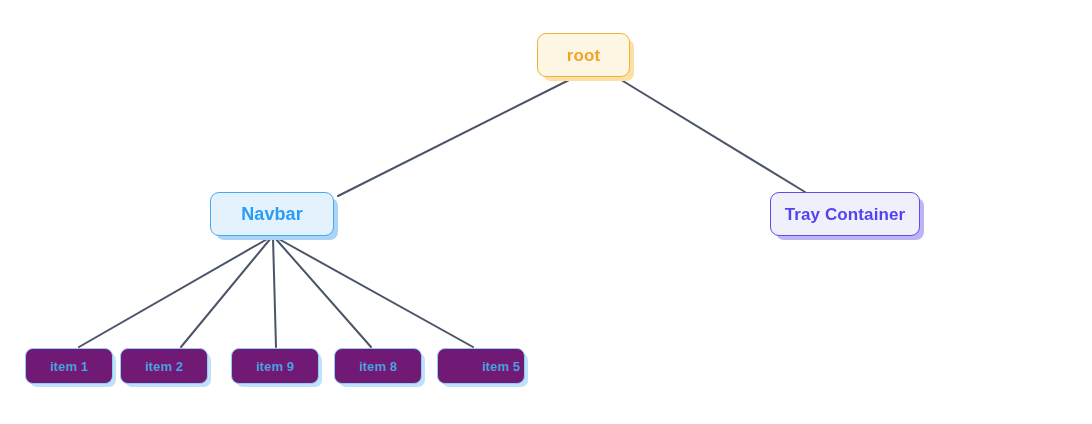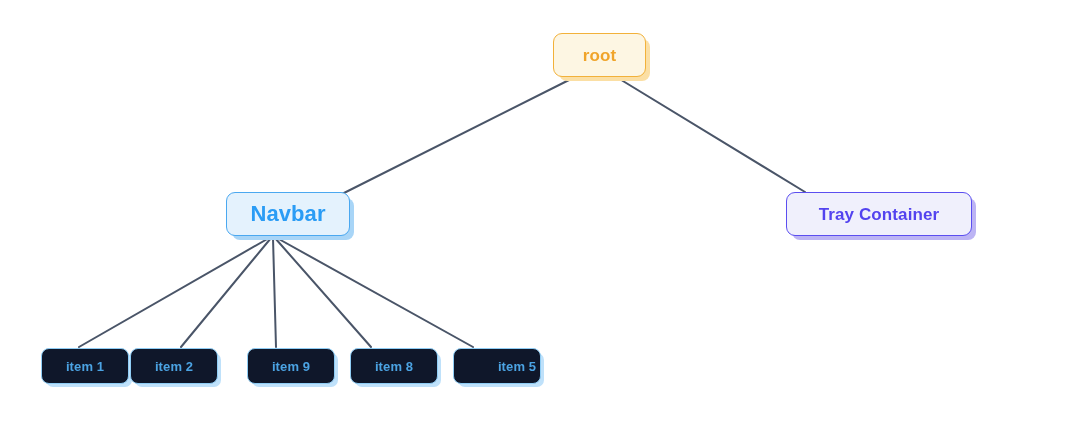--- a/index.html
+++ b/index.html
@@ -27,21 +27,20 @@
   .node {
     position: absolute;
     box-sizing: border-box;
     display: flex;
     align-items: center;
     justify-content: center;
     border-radius: 9px;
     border-style: solid;
     white-space: nowrap;
     z-index: 5;
-    margin-left: 16px;
   }
   .node-label {
     font-weight: bold;
     letter-spacing: 0.1px;
     line-height: 1;
   }
 
   
   .node-root {
     left: 537px;
@@ -64,57 +63,57 @@
     top: 192px;
     width: 124px;
     height: 44px;
     background: #e4f2fd;
     border-width: 1.8px;
     border-color: #4aa8f0;
     box-shadow: 5px 5px 0 -1px #a8d5f7;
   }
   .node-navbar .node-label {
     color: #2a9cf5;
-    font-size: 22px;
+    font-size: 18px;
     text-align: center;
   }
 
   
   .node-tray {
     left: 770px;
     top: 192px;
-    width: 186px;
+    width: 150px;
     height: 44px;
     background: #f0f0fc;
     border-width: 1.8px;
     border-color: #5b4ef0;
     box-shadow: 5px 5px 0 -1px #bcb4f4;
   }
   .node-tray .node-label {
     color: #5343ef;
     font-size: 17px;
   }
 
   
   .node-item {
     top: 348px;
     width: 88px;
     height: 36px;
-    background: #0f172a;
+    background: #701a75;
     border-width: 1.4px;
     border-color: #8fcdf5;
     border-radius: 8px;
     box-shadow: 4px 4px 0 -1px #bfe1fa;
   }
   .node-item .node-label {
     color: #4ba3e3;
     font-size: 13px;
   }
   .item-0 { left: 25px; }
-  .item-1 { left: 114px; }
+  .item-1 { left: 120px; }
   .item-2 { left: 231px; }
   .item-3 { left: 334px; }
   .item-4 { left: 437px; padding-left: 40px; }
 </style>
 </head>
 <body>
 
 <div id="canvas">
 
   <svg id="edge-layer" width="1092" height="424" viewBox="0 0 1092 424" xmlns="http://www.w3.org/2000/svg">

